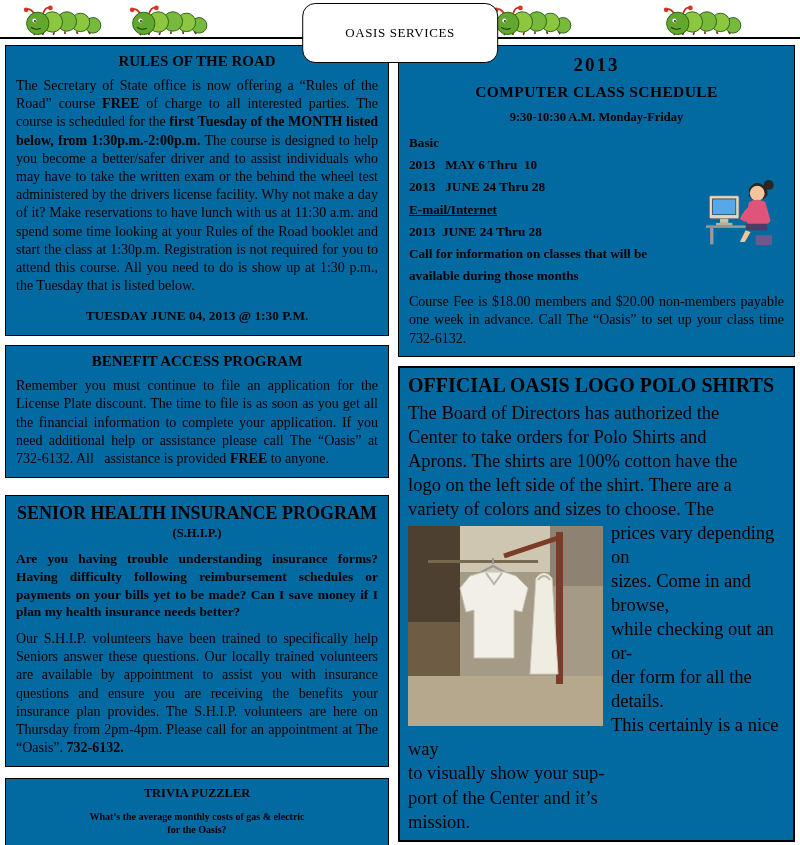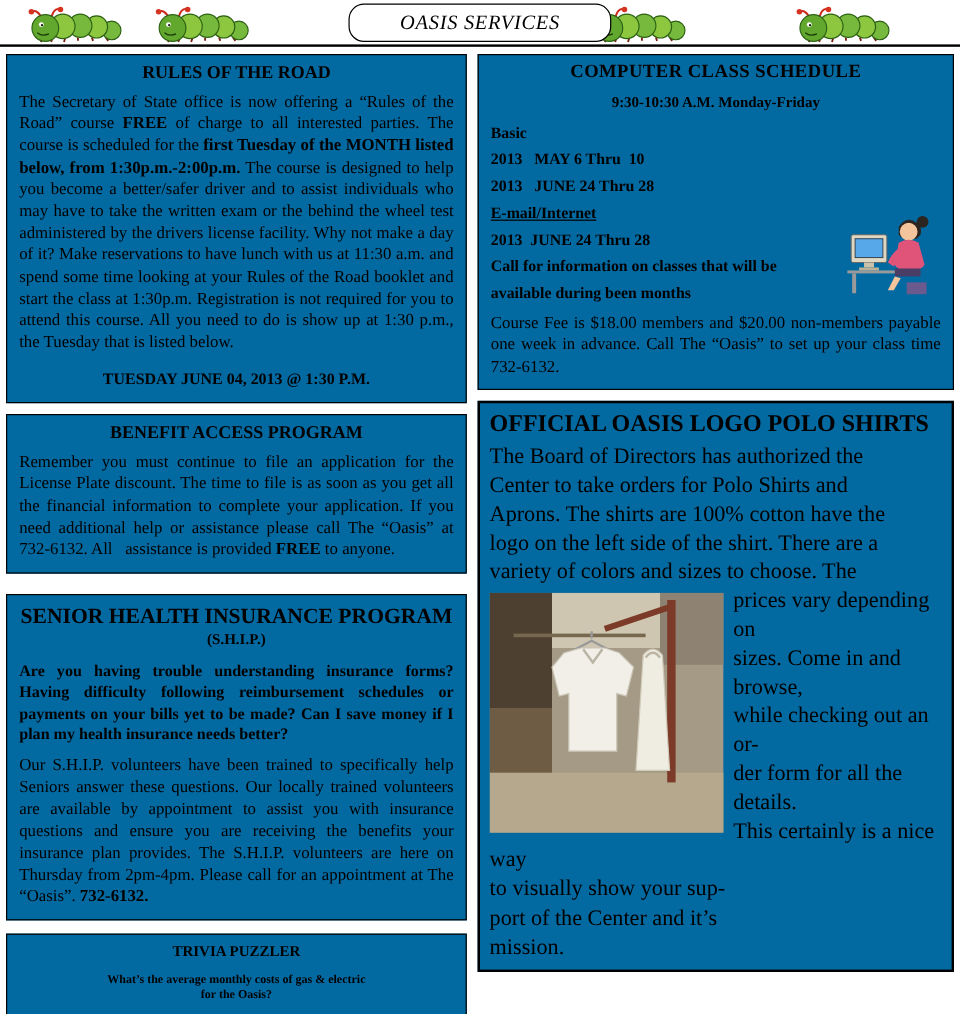--- a/index.html
+++ b/index.html
@@ -5,21 +5,21 @@
   * { box-sizing: border-box; }
   html,body { margin:0; padding:0; background:#fff; }
   body { width:800px; font-family:"Liberation Serif","DejaVu Serif",serif; color:#000; }
   .page { width:800px; height:845px; overflow:hidden; background:#fff; }
 
   
   .header { position:relative; height:39px; border-bottom:2px solid #000; }
   .title-box {
     position:absolute; left:50%; top:3px; transform:translateX(-50%);
     border:1px solid #000; border-radius:13px; background:#fff;
-    padding:5px 42px; font-size:17px; letter-spacing:0.6px; white-space:nowrap; z-index:2;font-style:italic;
+    padding:21px 42px; font-size:13px; letter-spacing:0.6px; white-space:nowrap; z-index:2;
   }
   .cat { position:absolute; top:4px; }
   .cat1{ left:22px; } .cat2{ left:128px; } .cat3{ left:492px; } .cat4{ left:662px; }
 
   
   .cols { display:flex; gap:9px; padding:6px 5px 0 5px; }
   .col-left { width:384px; flex:0 0 384px; }
   .col-right { flex:1; }
 
   .box { border:1px solid #000; background:#0369a1; padding:5px 10px 9px 10px; }
@@ -132,30 +132,31 @@
         <p class="center-bold trivia-q">What’s the average monthly costs of gas &amp; electric
 for the Oasis?</p>
         <p class="center-bold trivia-a">Answer on page:&nbsp; 12</p>
       </section>
 
     </div>
 
     <div class="col-right">
 
       <section class="box computer-box">
+        <div class="cc-year">2013</div>
         <div class="cc-title">COMPUTER CLASS  SCHEDULE</div>
         <div class="cc-time">9:30-10:30 A.M. Monday-Friday</div>
 
         <div class="cc-row">Basic</div>
         <div class="cc-row">2013&nbsp;&nbsp; MAY 6 Thru&nbsp; 10</div>
         <div class="cc-row">2013&nbsp;&nbsp; JUNE 24 Thru 28</div>
         <div class="cc-row cc-email">E-mail/Internet</div>
         <div class="cc-row">2013&nbsp; JUNE 24 Thru 28</div>
         <div class="cc-row">Call for information on classes that will be</div>
-        <div class="cc-row">available during been months</div>
+        <div class="cc-row">available during those months</div>
 
         <p class="body-text cc-fee"><span>Course Fee is $18.00 members and $20.00 non-members payable one week in advance.  Call The “Oasis” to set up your class time 732-6132.</span></p>
 
         <svg class="cc-art" viewBox="0 0 92 88" width="76" height="73">
           <rect x="0" y="62" width="54" height="3" fill="#9a9a9a"></rect>
           <rect x="5" y="65" width="4" height="20" fill="#9a9a9a"></rect>
           <rect x="4" y="26" width="36" height="28" rx="2" fill="#ded8c2" stroke="#666"></rect>
           <rect x="8" y="30" width="28" height="19" fill="#57a8e8" stroke="#334455"></rect>
           <rect x="17" y="54" width="10" height="5" fill="#c9c2a8"></rect>
           <rect x="12" y="59" width="20" height="3" fill="#b9b298"></rect>

